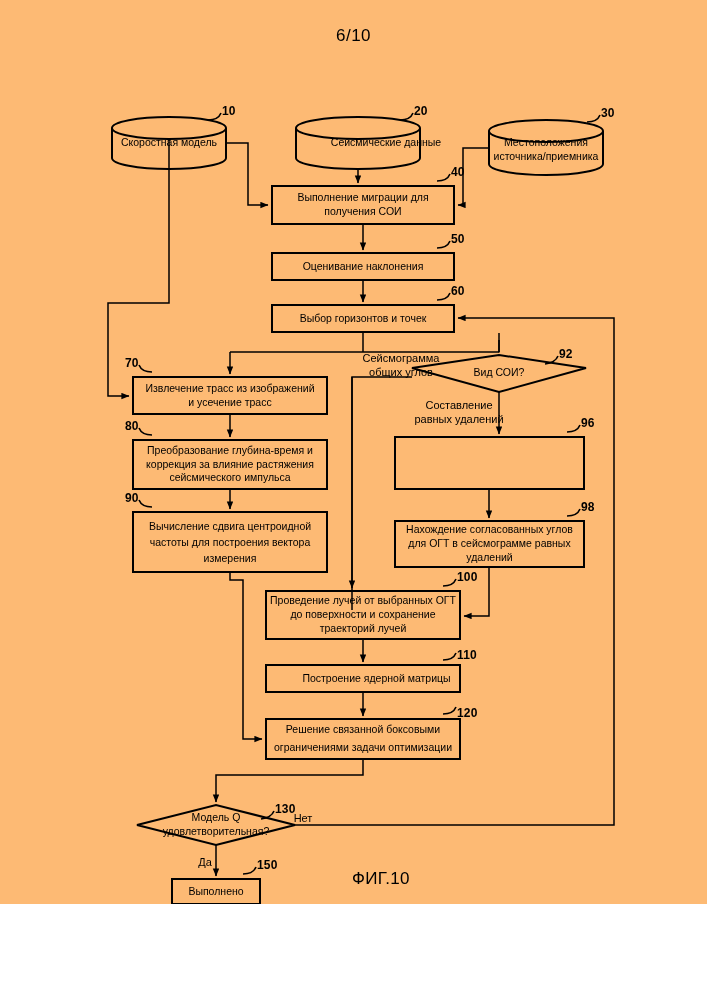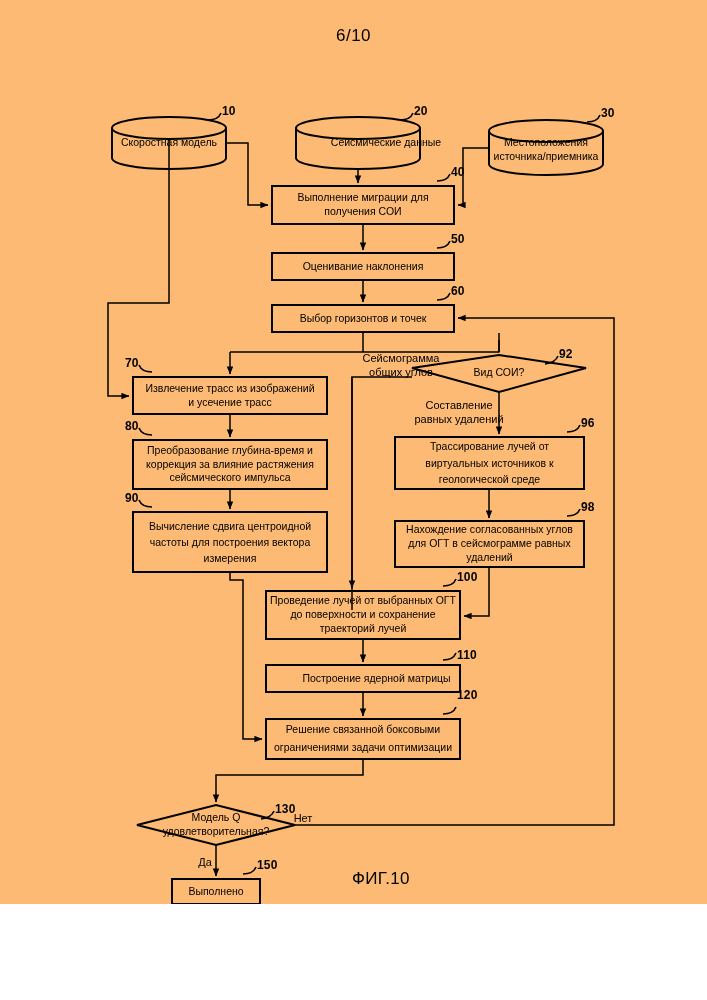--- a/index.html
+++ b/index.html
@@ -201,23 +201,20 @@
   <div class="txt" style="left:272px; top:305px; width:182px; height:27px;">Выбор горизонтов и точек</div>
   <div class="txt" style="left:133px; top:377px; width:194px; height:37px;">Извлечение трасс из изображений
 и усечение трасс</div>
   <div class="txt" style="left:133px; top:440px; width:194px; height:49px;">Преобразование глубина-время и
 коррекция за влияние растяжения
 сейсмического импульса</div>
   <div class="txt" style="left:133px; top:512px; width:194px; height:60px; line-height:1.55;">Вычисление сдвига центроидной
 частоты для построения вектора
 измерения</div>
   <div class="txt" style="left:440px; top:363px; width:118px; height:20px;">Вид СОИ?</div>
-  <div class="txt" style="left:395px; top:437px; width:189px; height:52px; line-height:1.6;">Трассирование лучей от
-виртуальных источников к
-геологической среде</div>
   <div class="txt" style="left:395px; top:521px; width:189px; height:46px;border-radius:22px;">Нахождение согласованных углов
 для ОГТ в сейсмограмме равных
 удалений</div>
   <div class="txt" style="left:266px; top:591px; width:194px; height:48px;">Проведение лучей от выбранных ОГТ
 до поверхности и сохранение
 траекторий лучей</div>
   <div class="txt" style="left:266px; top:665px; width:194px; height:27px;padding-left:27px;">Построение ядерной матрицы</div>
   <div class="txt" style="left:266px; top:719px; width:194px; height:40px; line-height:1.7;">Решение связанной боксовыми
 ограничениями задачи оптимизации</div>
   <div class="txt" style="left:147px; top:808px; width:138px; height:34px;">Модель Q
@@ -231,21 +228,21 @@
   <div class="ref" style="left:451px; top:232px;text-align:center;">50</div>
   <div class="ref" style="left:451px; top:284px;">60</div>
   <div class="ref" style="left:125px; top:356px;">70</div>
   <div class="ref" style="left:125px; top:419px;">80</div>
   <div class="ref" style="left:125px; top:491px;">90</div>
   <div class="ref" style="left:559px; top:347px;">92</div>
   <div class="ref" style="left:581px; top:416px;">96</div>
   <div class="ref" style="left:581px; top:500px;">98</div>
   <div class="ref" style="left:457px; top:570px;">100</div>
   <div class="ref" style="left:457px; top:648px;">110</div>
-  <div class="ref" style="left:457px; top:688px;text-align:right;">120</div>
+  <div class="ref" style="left:457px; top:706px;text-align:right;">120</div>
   <div class="ref" style="left:275px; top:802px;">130</div>
   <div class="ref" style="left:257px; top:858px;">150</div>
 
   <div class="edge-label" style="left:345px; top:351px; width:112px;">Сейсмограмма
 общих углов</div>
   <div class="edge-label" style="left:404px; top:398px; width:110px;">Составление
 равных удалений</div>
   <div class="edge-label" style="left:288px; top:811px; width:30px;">Нет</div>
   <div class="edge-label" style="left:193px; top:855px; width:24px;">Да</div>
 

